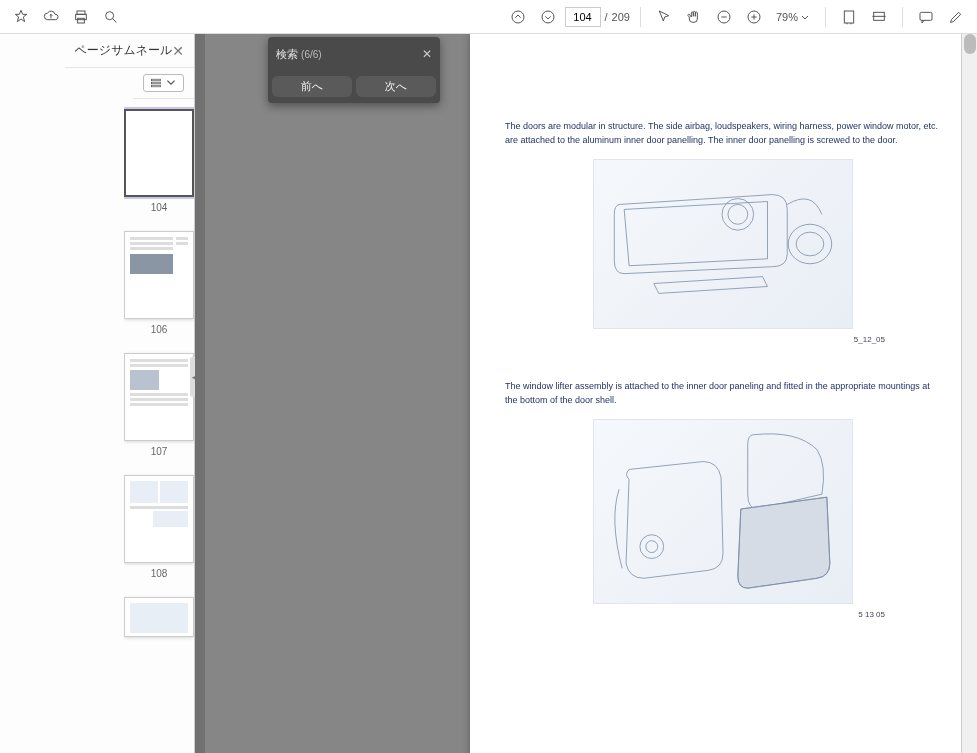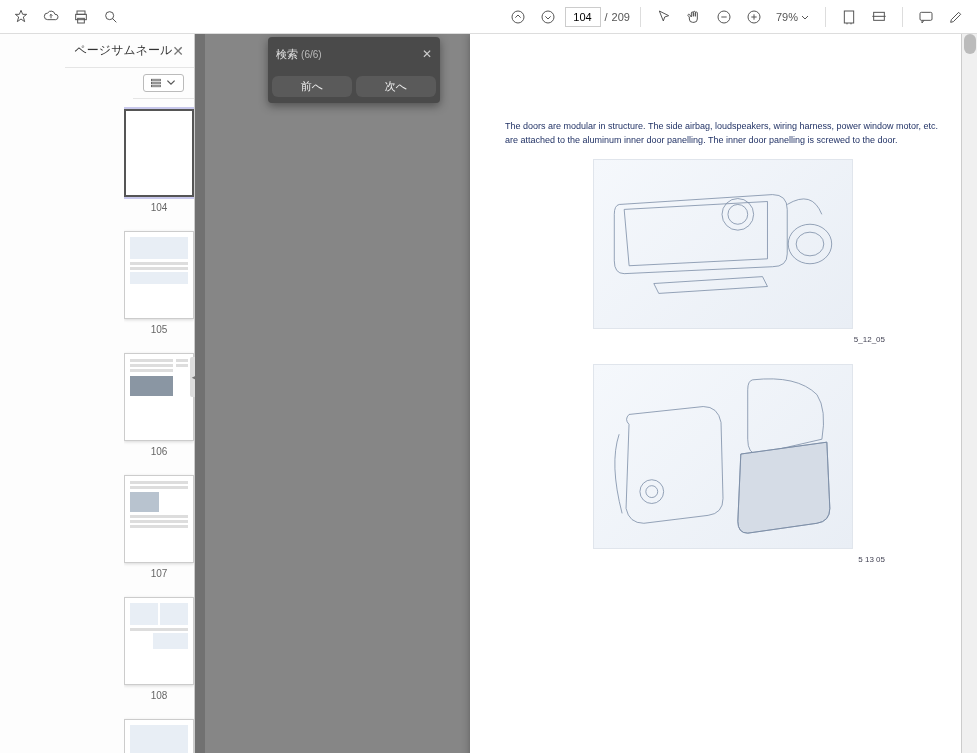--- a/index.html
+++ b/index.html
@@ -196,33 +196,20 @@
                 <div class="thumb-box" style="height:20px"></div>
                 <div class="thumb-box" style="height:20px;margin-top:3px"></div>
               </div>
               <div style="width:8px"></div>
             </div>
           </div>
         <div class="thumb-label">104</div>
       </div>
       <div class="thumb-wrap">
         <div class="thumb-page">
-            <div class="thumb-content">
-              <div style="flex:1">
-                <div class="thumb-box" style="height:22px"></div>
-                <div class="thumb-text" style="margin-top:3px"></div>
-                <div class="thumb-text"></div>
-                <div class="thumb-box" style="height:12px"></div>
-              </div>
-            </div>
-          </div>
-        <div class="thumb-label">105</div>
-      </div>
-      <div class="thumb-wrap">
-        <div class="thumb-page">
             <div style="display:flex;gap:3px">
               <div style="flex:1">
                 <div class="thumb-text"></div>
                 <div class="thumb-text"></div>
                 <div class="thumb-text"></div>
                 <div class="thumb-half" style="width:100%;background:#8a96a3;margin-top:4px"></div>
               </div>
               <div style="width:12px">
                 <div class="thumb-text"></div>
                 <div class="thumb-text"></div>
@@ -290,20 +277,21 @@
             <circle cx="145" cy="55" r="16"></circle>
               <circle cx="145" cy="55" r="10"></circle>
             <ellipse cx="218" cy="85" rx="22" ry="20"></ellipse>
               <ellipse cx="218" cy="85" rx="14" ry="12"></ellipse>
             <path d="M60 125 L170 118 L175 128 L65 135 Z"></path>
             <path d="M195 45 Q220 30 230 55"></path>
           </g>
         </svg>
       </div>
       <div class="fig-label">5_12_05</div>
+      <p class="body-text">The window lifter assembly is attached to the inner door paneling and fitted in the appropriate mountings at the bottom of the door shell.</p>
       <div class="figure" style="height:185px">
         <svg viewBox="0 0 260 185">
           <g fill="none" stroke="#7a8ba5" stroke-width="0.8">
             <path d="M160 15 Q205 10 225 30 Q235 45 230 75 L165 90 Q155 90 155 75 L155 25 Q155 16 160 15 Z"></path>
             <path d="M35 60 Q30 55 35 50 L110 42 Q125 42 128 58 L130 135 Q130 150 115 152 L50 160 Q35 160 32 145 Z"></path>
             <circle cx="58" cy="128" r="12"></circle>
               <circle cx="58" cy="128" r="6"></circle>
             <path d="M148 90 L235 78 L238 145 Q238 158 225 160 L155 170 Q145 170 145 158 Z" fill="#d5dce6"></path>
             <path d="M148 90 L235 78 L238 145 Q238 158 225 160 L155 170 Q145 170 145 158 Z"></path>
             <path d="M25 70 Q15 100 28 150"></path>

